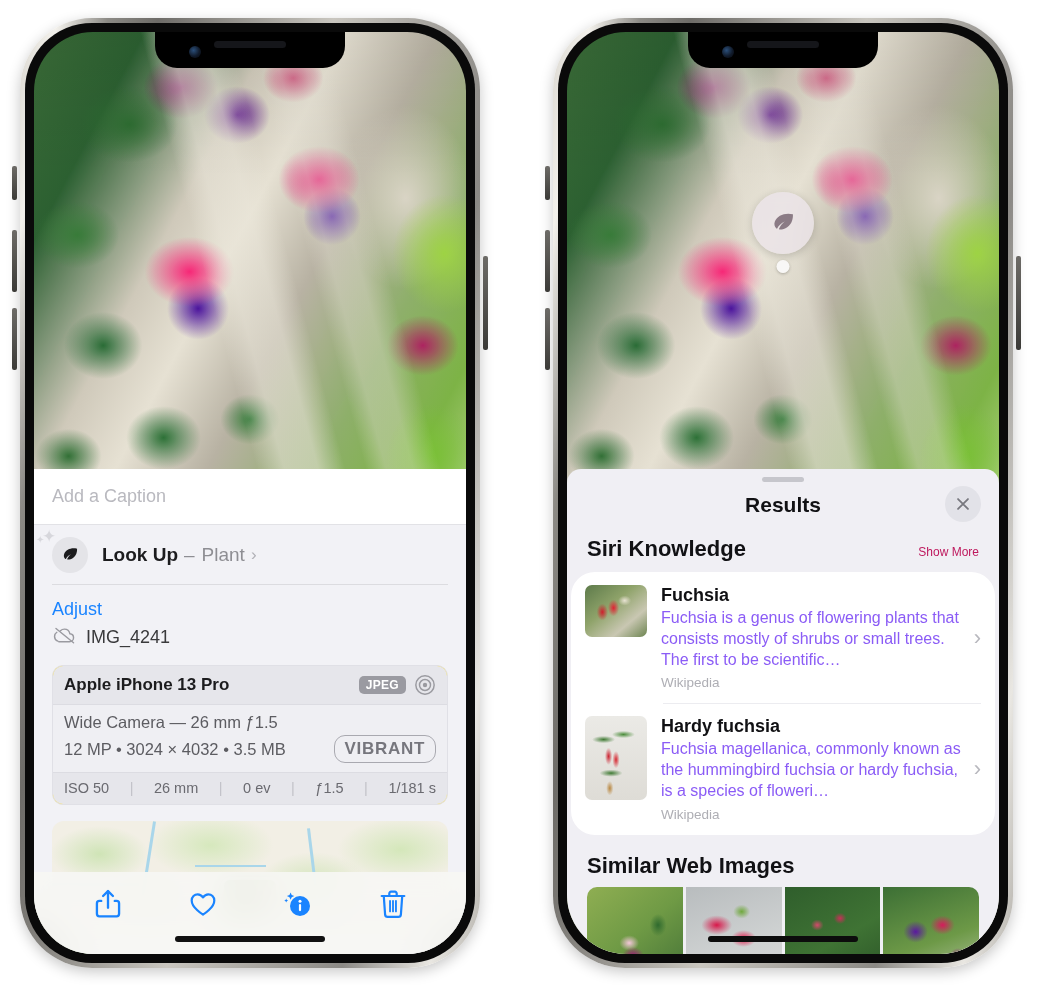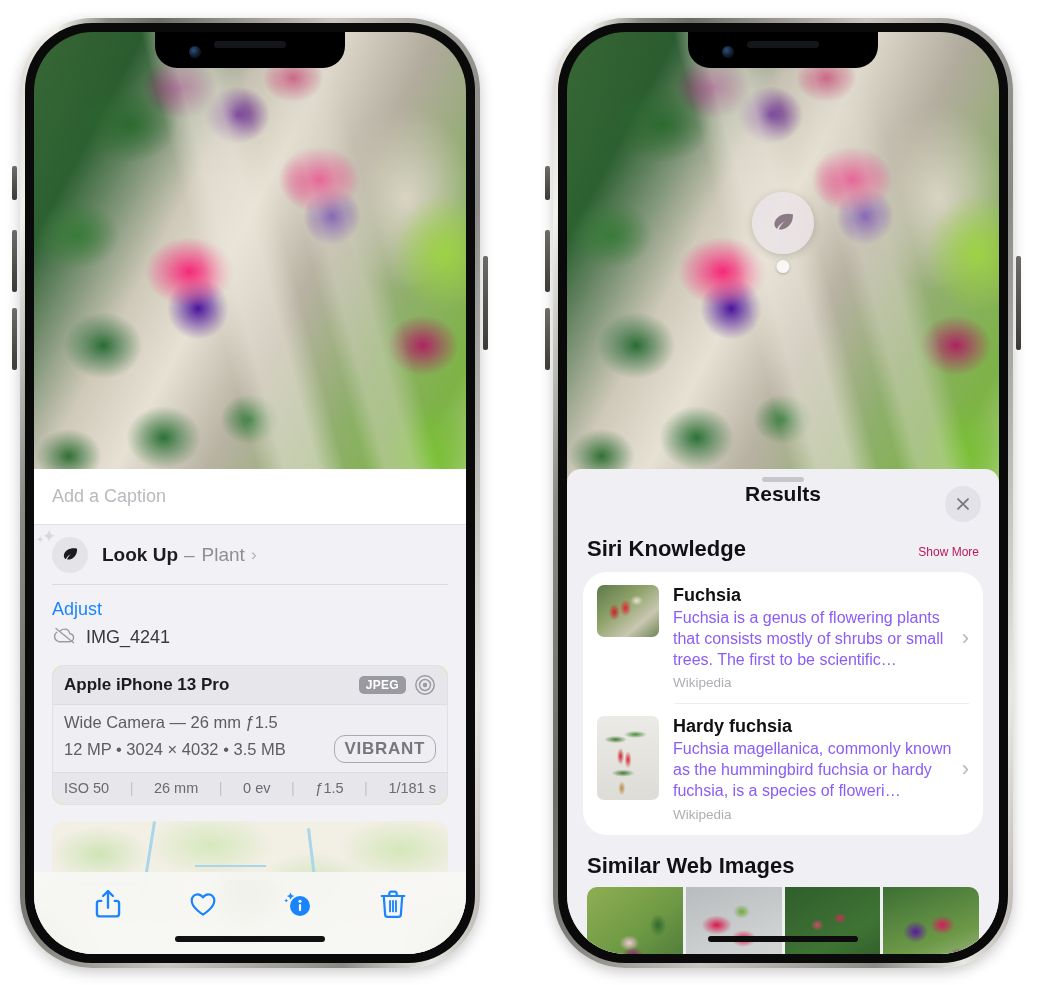--- a/index.html
+++ b/index.html
@@ -262,39 +262,39 @@
     border-top-left-radius: 14px; border-top-right-radius: 14px;
     z-index: 20;
     overflow:hidden;
   }
   .grabber {
     width:42px; height:5px; border-radius:3px; background:#c6c6cc;
     margin: 8px auto 0 auto;
   }
   .results-head {
     position:relative; height: 46px;
-    display:flex; align-items:flex-start; justify-content:center;
+    display:flex; align-items:center; justify-content:center;
   }
   .results-title { font-size:21px; font-weight:700; color:#111114; }
   .close-btn {
     position:absolute; right: 18px; top: 4px;
     width:36px; height:36px; border-radius:50%;
     background:#e2e2e8; display:flex; align-items:center; justify-content:center;
   }
   .close-x { width:18px; height:18px; }
 
   .sec-head {
     display:flex; align-items:baseline; justify-content:space-between;
     padding: 8px 20px 10px 20px;
   }
   .sec-title { font-size:22px; font-weight:700; color:#111114; }
   .sec-action { font-size:12px; color:#be185d; }
 
   .knowledge-card {
-    margin: 0 16px; background:#fff; border-radius:24px; overflow:hidden;
+    margin: 0 4px; background:#fff; border-radius:24px; overflow:hidden;
   }
   .k-row { display:flex; align-items:flex-start; padding: 13px 14px; position:relative; }
   .k-row + .k-row:before {
     content:""; position:absolute; left:92px; right:14px; top:0; height:1px; background:#ececf0;
   }
   .k-thumb { width:62px; height:52px; border-radius:7px; flex:0 0 62px; overflow:hidden; }
   .k-thumb.tall { height:84px; }
   .thumb-a {
     background:
       radial-gradient(ellipse 8px 12px at 28% 52%, #d01e2c 0%, #d01e2c00 70%),

